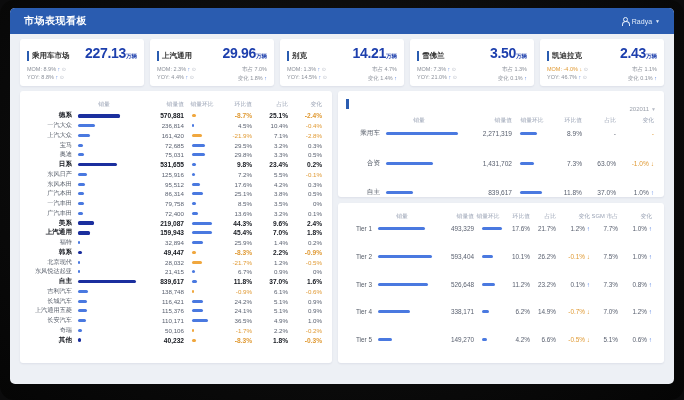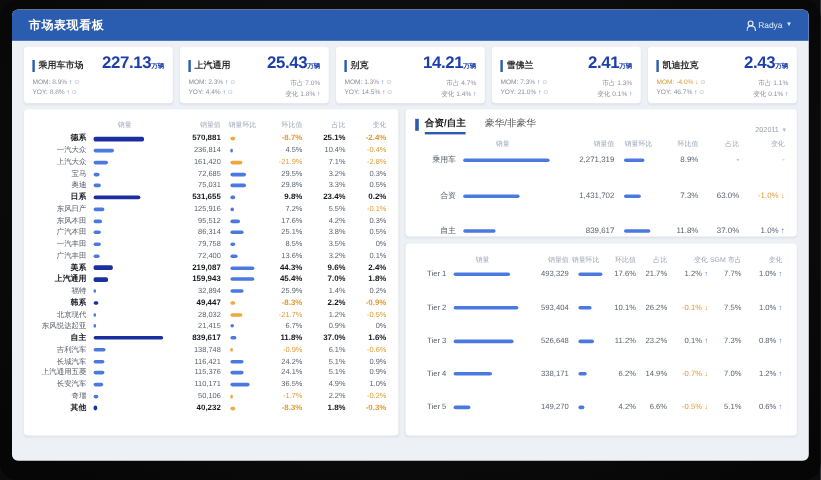--- a/index.html
+++ b/index.html
@@ -98,21 +98,21 @@
           <div class="kpi-stats">
             <div class="kpi-col">
               <div class="kstat">MOM: 8.9% <span class="up">↑</span> <span class="oicon">⊙</span></div>
               <div class="kstat">YOY: 8.8% <span class="up">↑</span> <span class="oicon">⊙</span></div>
             </div>
           </div>
         </div>
         <div class="kpi-card">
           <div class="kpi-top">
             <div class="kpi-name">上汽通用</div>
-            <div class="kpi-valwrap"><span class="kpi-val">25.43</span><span class="kpi-unit">万辆</span></div>
+            <div class="kpi-valwrap"><span class="kpi-val">29.96</span><span class="kpi-unit">万辆</span></div>
           </div>
           <div class="kpi-stats">
             <div class="kpi-col">
               <div class="kstat">MOM: 2.3% <span class="up">↑</span> <span class="oicon">⊙</span></div>
               <div class="kstat">YOY: 4.4% <span class="up">↑</span> <span class="oicon">⊙</span></div>
             </div>
             <div class="kpi-col" style="align-items: flex-end;">
               <div class="kstat">市占 7.0%</div>
               <div class="kstat">变化 1.8% <span class="up">↑</span></div>
             </div>
@@ -130,21 +130,21 @@
             </div>
             <div class="kpi-col" style="align-items: flex-end;">
               <div class="kstat">市占 4.7%</div>
               <div class="kstat">变化 1.4% <span class="up">↑</span></div>
             </div>
           </div>
         </div>
         <div class="kpi-card">
           <div class="kpi-top">
             <div class="kpi-name">雪佛兰</div>
-            <div class="kpi-valwrap"><span class="kpi-val">2.41</span><span class="kpi-unit">万辆</span></div>
+            <div class="kpi-valwrap"><span class="kpi-val">3.50</span><span class="kpi-unit">万辆</span></div>
           </div>
           <div class="kpi-stats">
             <div class="kpi-col">
               <div class="kstat">MOM: 7.3% <span class="up">↑</span> <span class="oicon">⊙</span></div>
               <div class="kstat">YOY: 21.0% <span class="up">↑</span> <span class="oicon">⊙</span></div>
             </div>
             <div class="kpi-col" style="align-items: flex-end;">
               <div class="kstat">市占 1.3%</div>
               <div class="kstat">变化 0.1% <span class="up">↑</span></div>
             </div>
@@ -492,24 +492,20 @@
               <div class="cell r" style="width: 36px;">1.8%</div>
               <div class="cell r neg" style="width: 34px;">-0.3%</div>
             </div>
           </div>
       </section>
 
       <div class="right-col">
         <section class="panel seg-panel">
           <div class="panel-head">
             <span class="accent"></span>
-            <div id="seg-tabs" style="display:flex;">
-                <div class="ptab active">合资/自主</div>
-                <div class="ptab">豪华/非豪华</div>
-              </div>
             <span class="period">
               <span>202011</span>
                 <span class="filter-glyph">▼</span>
             </span>
           </div>
           <div class="cols" id="seg-cols">
               <div class="colh " style="width: 34px;"></div>
               <div class="colh c" style="width: 78px;">销量</div>
               <div class="colh r" style="width: 54px;">销量值</div>
               <div class="colh c" style="width: 40px;">销量环比</div>

